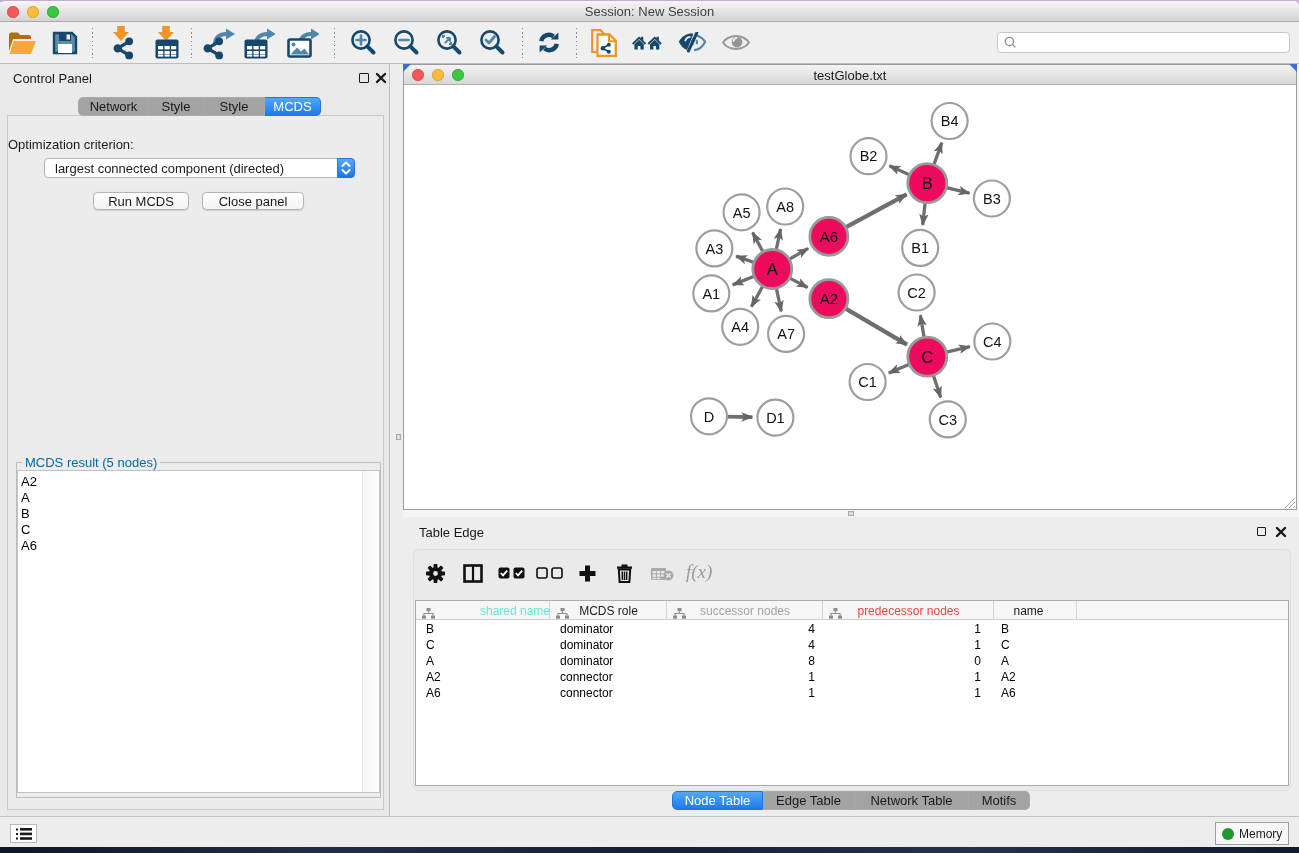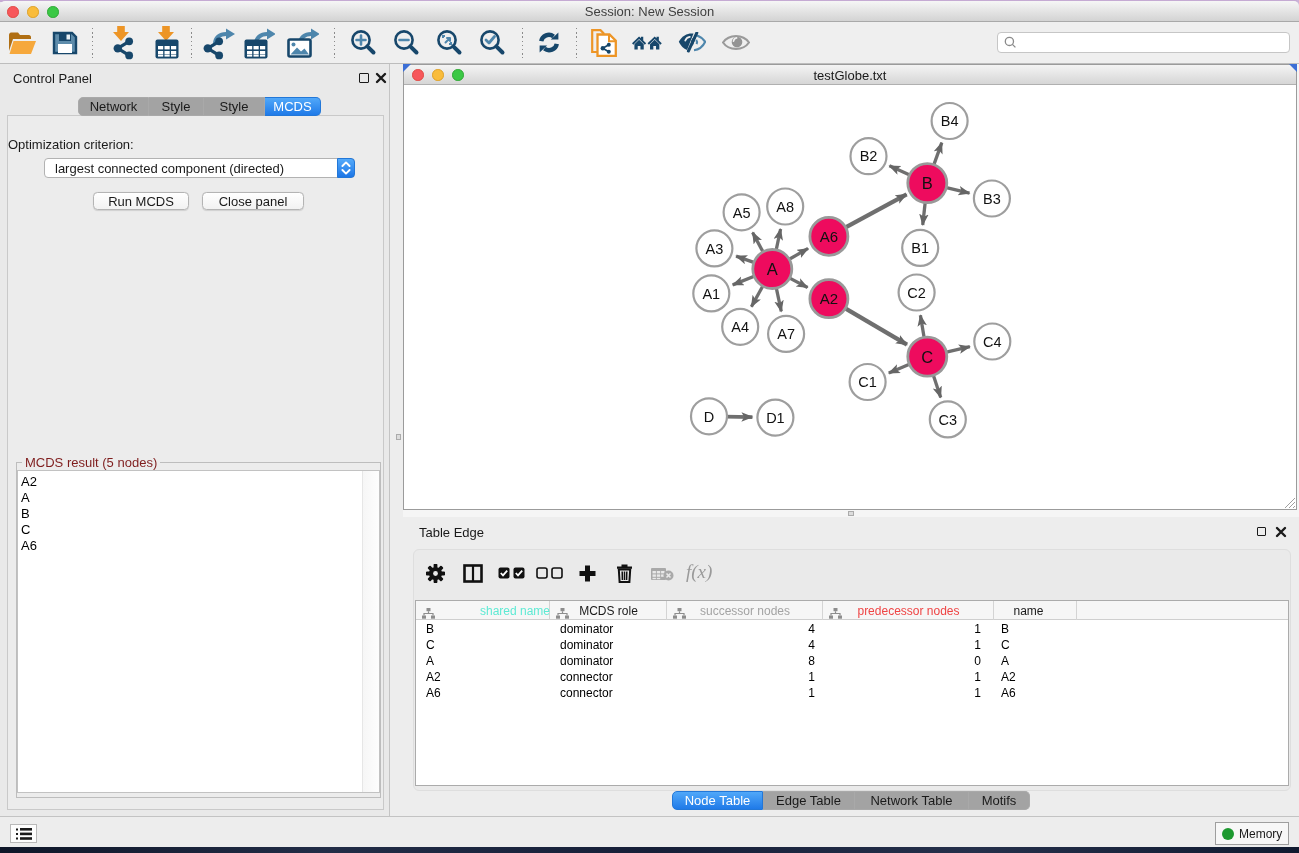--- a/index.html
+++ b/index.html
@@ -217,21 +217,21 @@
 <div class="abs" style="left:55px;top:161px;font-size:13px;color:#1a1a1a;">largest connected component (directed)</div>
 <div class="abs" style="left:337px;top:158px;width:18px;height:20px;background:linear-gradient(#54aafa,#1d76e6);border-radius:0 4px 4px 0;border:1px solid #2277d8;"></div>
 <svg class="abs" style="left:339px;top:160px" width="14" height="16" viewBox="0 0 14 16">
     <path d="M3.4,6 L7,2.4 L10.6,6" fill="none" stroke="#fff" stroke-width="1.9" stroke-linecap="round" stroke-linejoin="round"></path>
     <path d="M3.4,10 L7,13.6 L10.6,10" fill="none" stroke="#fff" stroke-width="1.9" stroke-linecap="round" stroke-linejoin="round"></path>
   </svg>
 <div class="btn" style="left:93px;top:192px;width:96px;height:18px;">Run MCDS</div>
 <div class="btn" style="left:202px;top:192px;width:102px;height:18px;">Close panel</div>
 
 <div class="abs" style="left:16px;top:462px;width:365px;height:336px;border:1px solid #bdbdbd;"></div>
-<div class="abs" style="left:22px;top:455px;font-size:13px;color:#7f1d1d;background:#ececec;padding:0 3px;">MCDS result (5 nodes)</div>
+<div class="abs" style="left:22px;top:455px;font-size:13px;color:#0369a1;background:#ececec;padding:0 3px;">MCDS result (5 nodes)</div>
 <div class="abs" style="left:17px;top:470px;width:363px;height:323px;background:#fff;border:1px solid #c2c2c2;"></div>
 <div class="abs" style="left:362px;top:471px;width:17px;height:321px;background:linear-gradient(90deg,#f6f6f6,#fdfdfd);border-left:1px solid #e6e6e6;"></div>
 <div class="abs" style="left:21px;top:474px;font-size:13px;color:#000;line-height:16px;">A2<br>A<br>B<br>C<br>A6</div>
 
 <div class="abs" style="left:403px;top:64px;width:896px;height:453px;background:#f5f5f5;"></div>
 <div class="abs" style="left:403px;top:64px;width:894px;height:446px;border:1px solid #9b9b9b;background:#fff;"></div>
 <div class="abs" style="left:404px;top:65px;width:892px;height:20px;background:linear-gradient(#f4f4f4,#d6d6d6);border-bottom:1px solid #b0b0b0;"></div>
 <div class="abs" style="left:404px;top:68px;width:892px;text-align:center;font-size:13px;color:#1a1a1a;">testGlobe.txt</div>
 <div class="tl" style="left:412px;top:69px;background:#f7575b;border:1px solid #e14741;"></div>
 <div class="tl" style="left:432px;top:69px;background:#f9bc3b;border:1px solid #dfa023;"></div>

